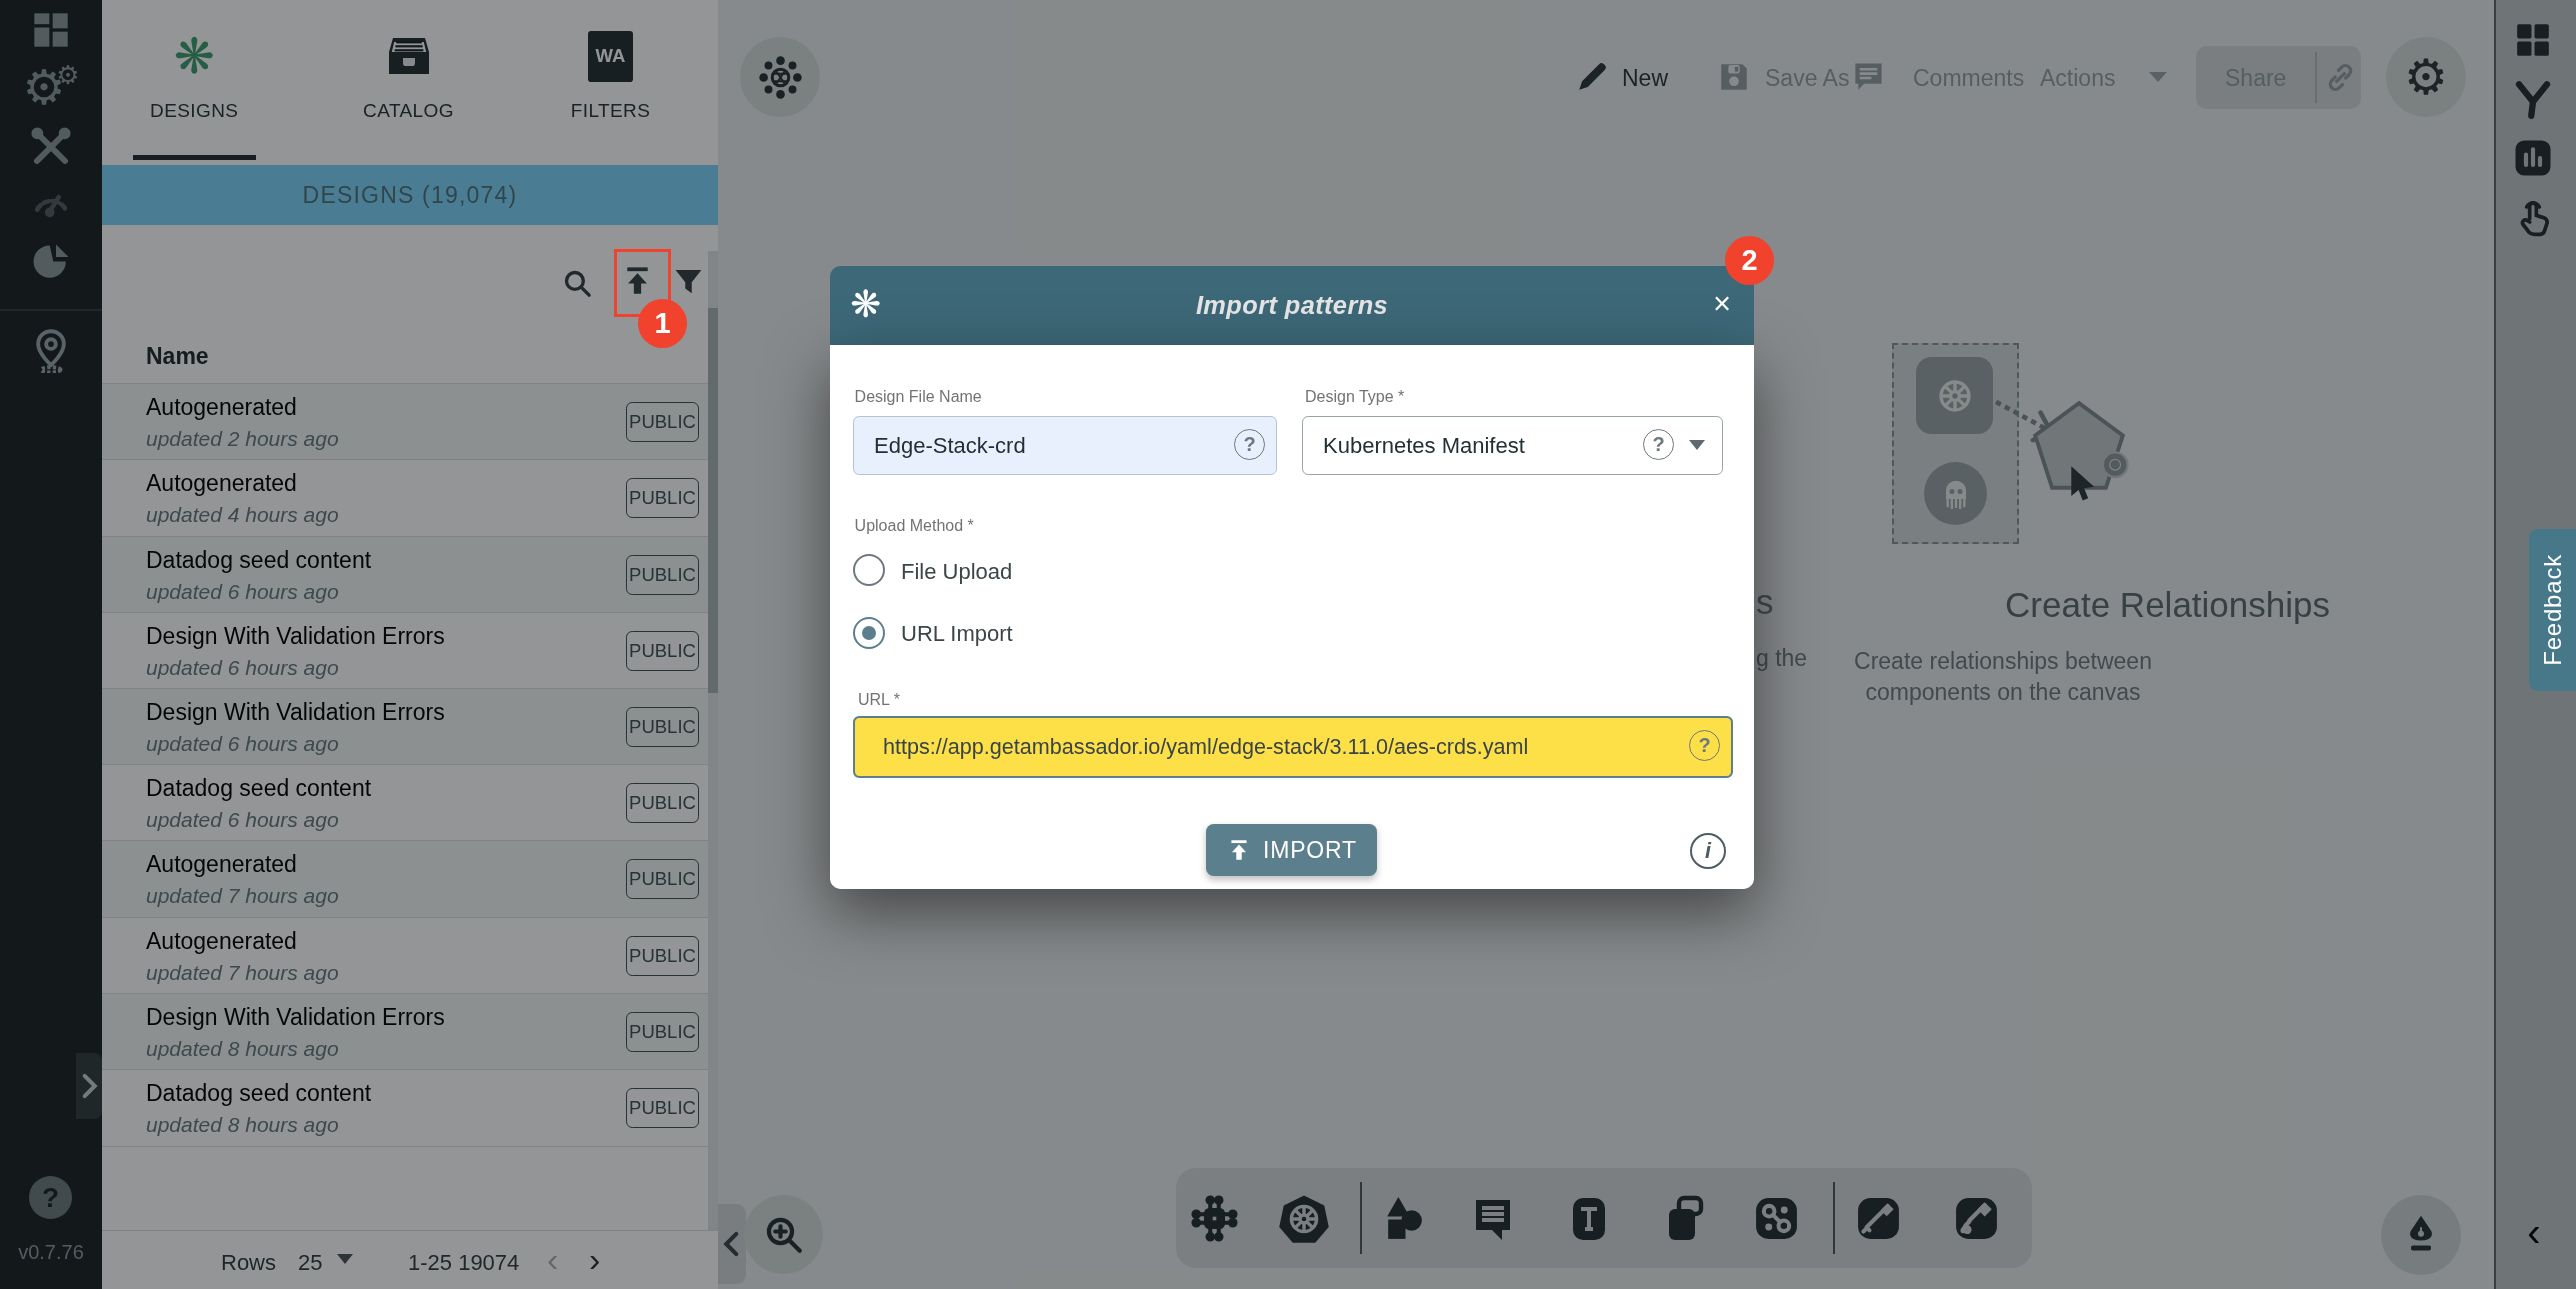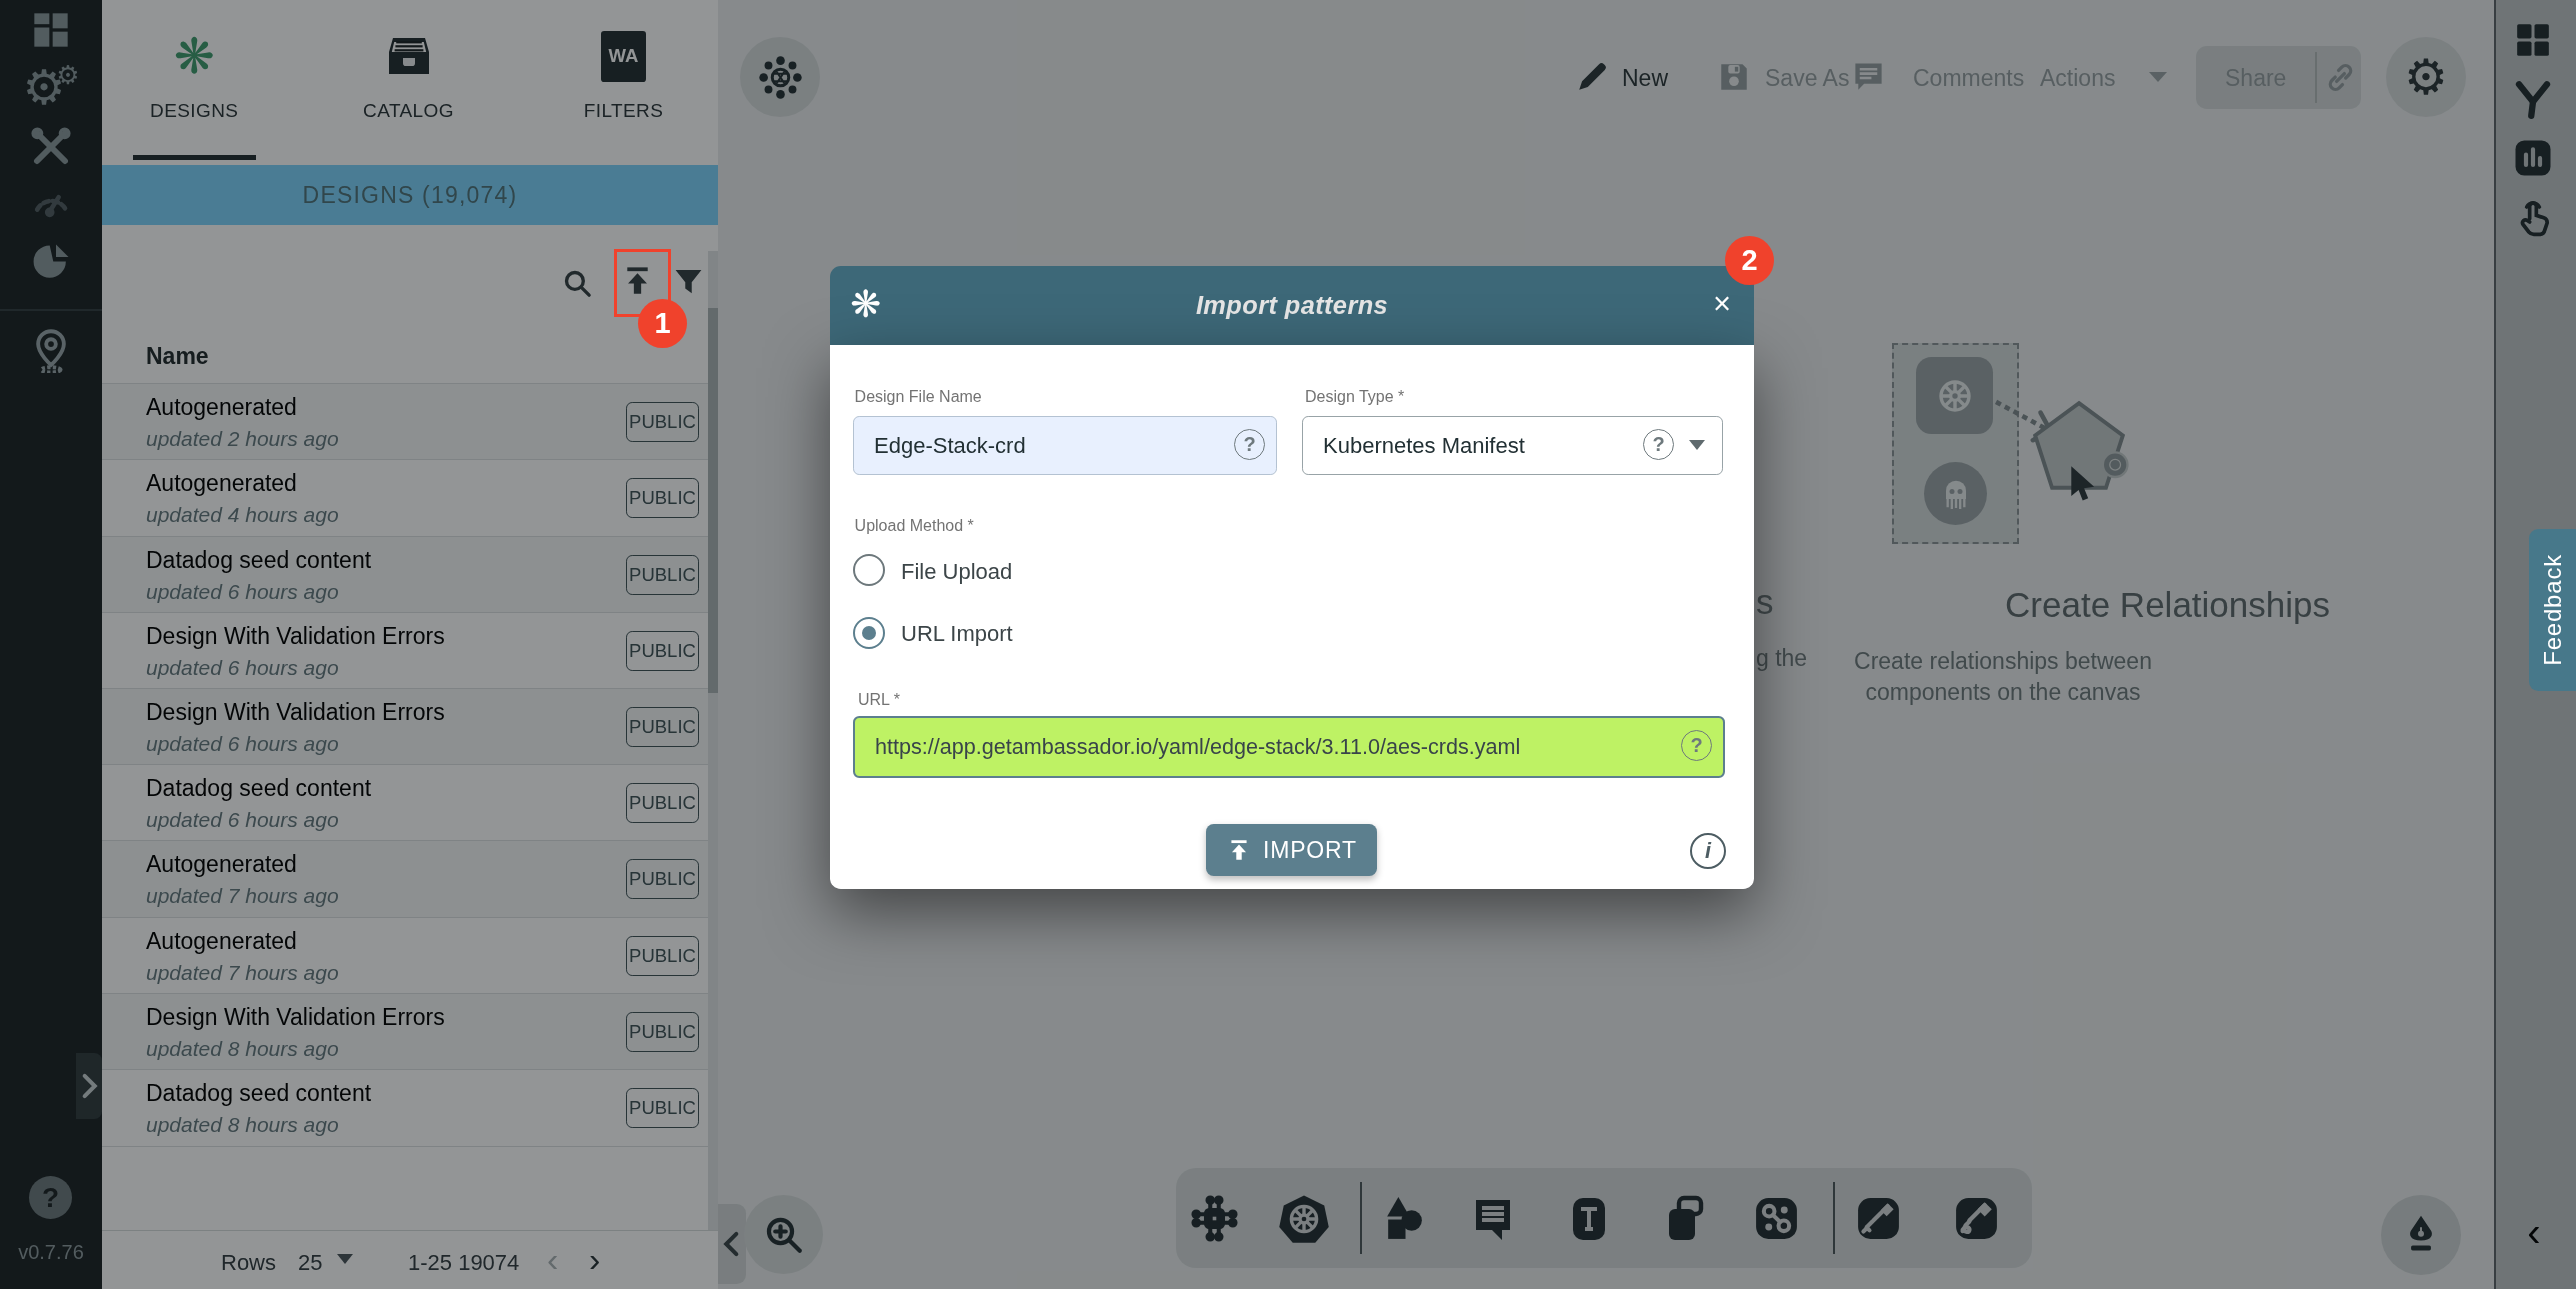--- a/index.html
+++ b/index.html
@@ -72,21 +72,21 @@
   .f-label{font-size:16px;color:#737373;}
   .f-input{border-radius:6.2px;font-size:22px;color:#223034;display:flex;align-items:center;}
   #dfn-input{left:23px;top:71px;width:422px;height:57px;background:#e8f0fe;border:1.5px solid #b4c2d2;}
   #dtype-select{left:472px;top:71px;width:419px;height:57px;border:1.5px solid #98a3a7;background:#fff;cursor:pointer;}
   .q-help{width:29px;height:29px;border-radius:50%;border:1.9px solid #6e797d;color:#6e797d;
           font-size:20px;font-weight:bold;display:flex;align-items:center;justify-content:center;}
   .radio-outer{width:28px;height:28px;border-radius:50%;border:2.3px solid #6d787c;background:#fff;}
   .radio-outer.checked{border-color:#5c7f8e;display:flex;align-items:center;justify-content:center;}
   .radio-dot{width:14px;height:14px;border-radius:50%;background:#5c7f8e;}
   .radio-lbl{font-size:22px;color:#3c4548;}
-  #url-input{left:23px;top:371px;width:868px;height:58px;border:2.3px solid #5c7f8e;background:#bef264;}
+  #url-input{left:23px;top:371px;width:868px;height:58px;border:2.3px solid #5c7f8e;background:#fde047;padding-left:8px;}
   #url-input input{border:none;outline:none;width:100%;font-size:21.6px;color:#39444a;padding:0 20px;font-family:inherit;background:transparent;}
   #import-btn{left:376px;top:479px;width:171px;height:52px;background:#5c7f8e;border-radius:7.7px;color:#fff;
               display:flex;align-items:center;justify-content:center;gap:10.8px;font-size:23px;letter-spacing:0.8px;
               box-shadow:0 3.1px 7.7px rgba(0,0,0,.25);cursor:pointer;}
   #modal-info{left:860px;top:488px;width:32px;height:32px;border-radius:50%;border:2.3px solid #4d5d63;color:#4d5d63;
               font-size:21.6px;font-weight:bold;font-style:italic;display:flex;align-items:center;justify-content:center;}
 
   
   .anno{z-index:120;}
   #anno-box{left:614px;top:249px;width:51px;height:62px;border:3.8px solid #f0422c;}
@@ -159,21 +159,21 @@
             <path d="M4 3 h16 l2 7 v11 H2 V10 Z M4.6 5 l-1.2 5 h17.2 l-1.2 -5 Z"></path>
             <rect x="5.5" y="5.3" width="13" height="1.4" fill="#fff" opacity=".0"></rect>
             <path d="M9 13 h6 v2.6 a1.4 1.4 0 0 1 -1.4 1.4 h-3.2 a1.4 1.4 0 0 1 -1.4 -1.4 Z" fill="#e9eced"></path>
             <rect x="5.6" y="4.6" width="12.8" height="1.1" fill="#1b2325"></rect>
             <rect x="5.2" y="6.6" width="13.6" height="1.1" fill="#1b2325"></rect>
             <rect x="4.8" y="8.6" width="14.4" height="1.1" fill="#1b2325"></rect>
           </svg>
       </div>
       <div class="lbl">CATALOG</div>
     </div>
-    <div class="abs tab" style="left:437px;text-align:center;">
+    <div class="abs tab" style="left:424px;text-align:center;">
       <div class="flexc" style="height:66px;">
         <div style="width:45px;height:51px;background:#222d31;border-radius:3.1px;display:flex;align-items:center;justify-content:center;color:#fff;font-size:18.5px;font-weight:bold;">WA</div>
       </div>
       <div class="lbl">FILTERS</div>
     </div>
     <div id="tab-underline" class="abs"></div>
 
     <div id="count-bar" class="abs flexc">
       <span>DESIGNS (19,074)</span>
     </div>

